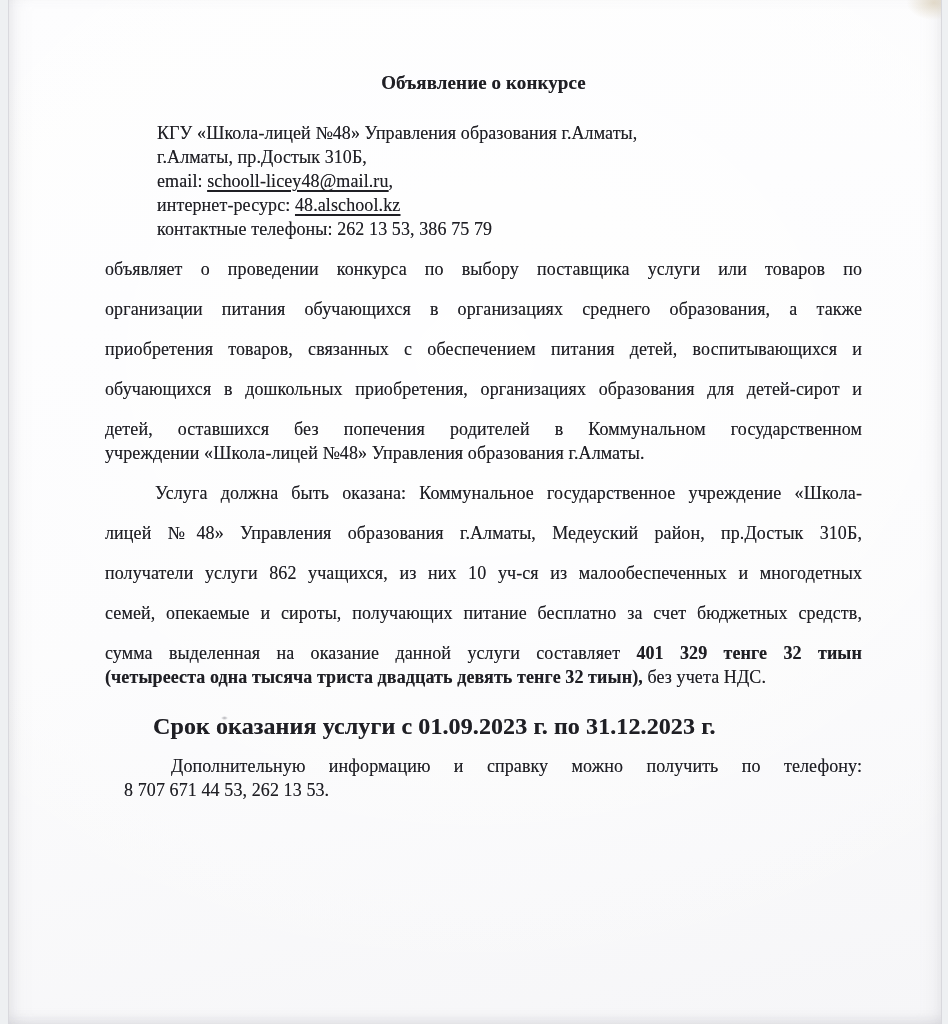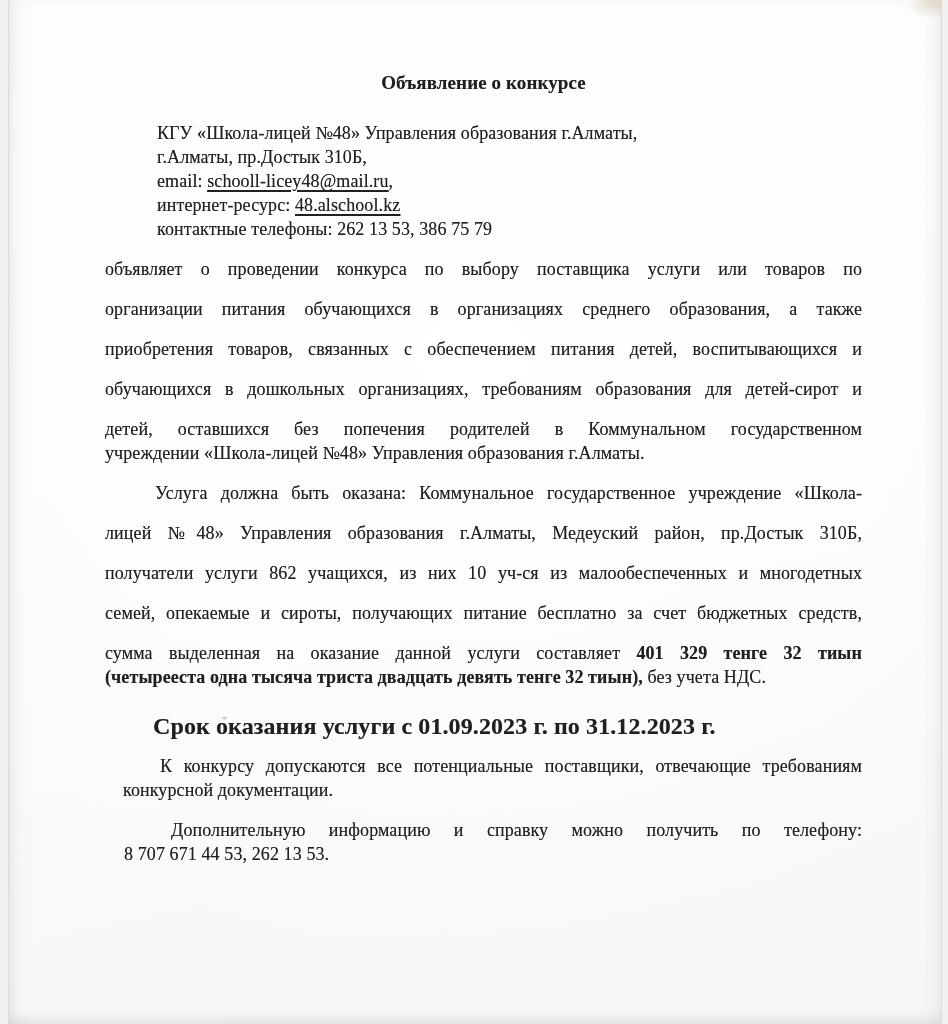--- a/index.html
+++ b/index.html
@@ -122,40 +122,36 @@
         <div class="line"><span>г.Алматы, пр.Достык 310Б,</span></div>
         <div class="line"><span>email: </span><span class="seg-u">schooll-licey48@mail.ru</span><span>,</span></div>
         <div class="line"><span>интернет-ресурс: </span><span class="seg-u">48.alschool.kz</span></div>
         <div class="line"><span>контактные телефоны: 262 13 53, 386 75 79</span></div>
       </div>
 
     <div class="para announcement-para">
         <div class="line j"><span>объявляет о проведении конкурса по выбору поставщика услуги или товаров по</span></div>
         <div class="line j"><span>организации питания обучающихся в организациях среднего образования, а также</span></div>
         <div class="line j"><span>приобретения товаров, связанных с обеспечением питания детей, воспитывающихся и</span></div>
-        <div class="line j"><span>обучающихся в дошкольных организациях, требованиям образования для детей-сирот и</span></div>
+        <div class="line j"><span>обучающихся в дошкольных приобретения, организациях образования для детей-сирот и</span></div>
         <div class="line j"><span>детей, оставшихся без попечения родителей в Коммунальном государственном</span></div>
         <div class="line"><span>учреждении «Школа-лицей №48» Управления образования г.Алматы.</span></div>
       </div>
 
     <div class="para service-para">
         <div class="line j"><span>Услуга должна быть оказана: Коммунальное государственное учреждение «Школа-</span></div>
         <div class="line j"><span>лицей №48» Управления образования г.Алматы, Медеуский район, пр.Достык 310Б,</span></div>
         <div class="line j"><span>получатели услуги 862 учащихся, из них 10 уч-ся из малообеспеченных и многодетных</span></div>
         <div class="line j"><span>семей, опекаемые и сироты, получающих питание бесплатно за счет бюджетных средств,</span></div>
         <div class="line j"><span>сумма выделенная на оказание данной услуги составляет </span><span class="seg-b">401 329 тенге 32 тиын</span></div>
         <div class="line"><span class="seg-b">(четырееста одна тысяча триста двадцать девять тенге 32 тиын),</span><span> без учета НДС.</span></div>
       </div>
 
     <div class="term-heading">Срок оказания услуги с 01.09.2023 г. по 31.12.2023 г.</div>
 
-    <div class="para eligibility-para">
-        <div class="line j"><span>К конкурсу допускаются все потенциальные поставщики, отвечающие требованиям</span></div>
-        <div class="line"><span>конкурсной документации.</span></div>
-      </div>
 
     <div class="para info-para">
         <div class="line j"><span>Дополнительную информацию и справку можно получить по телефону:</span></div>
         <div class="line"><span>8 707 671 44 53, 262 13 53.</span></div>
       </div>
 
   </div>
 </div>
 
 </body></html>

